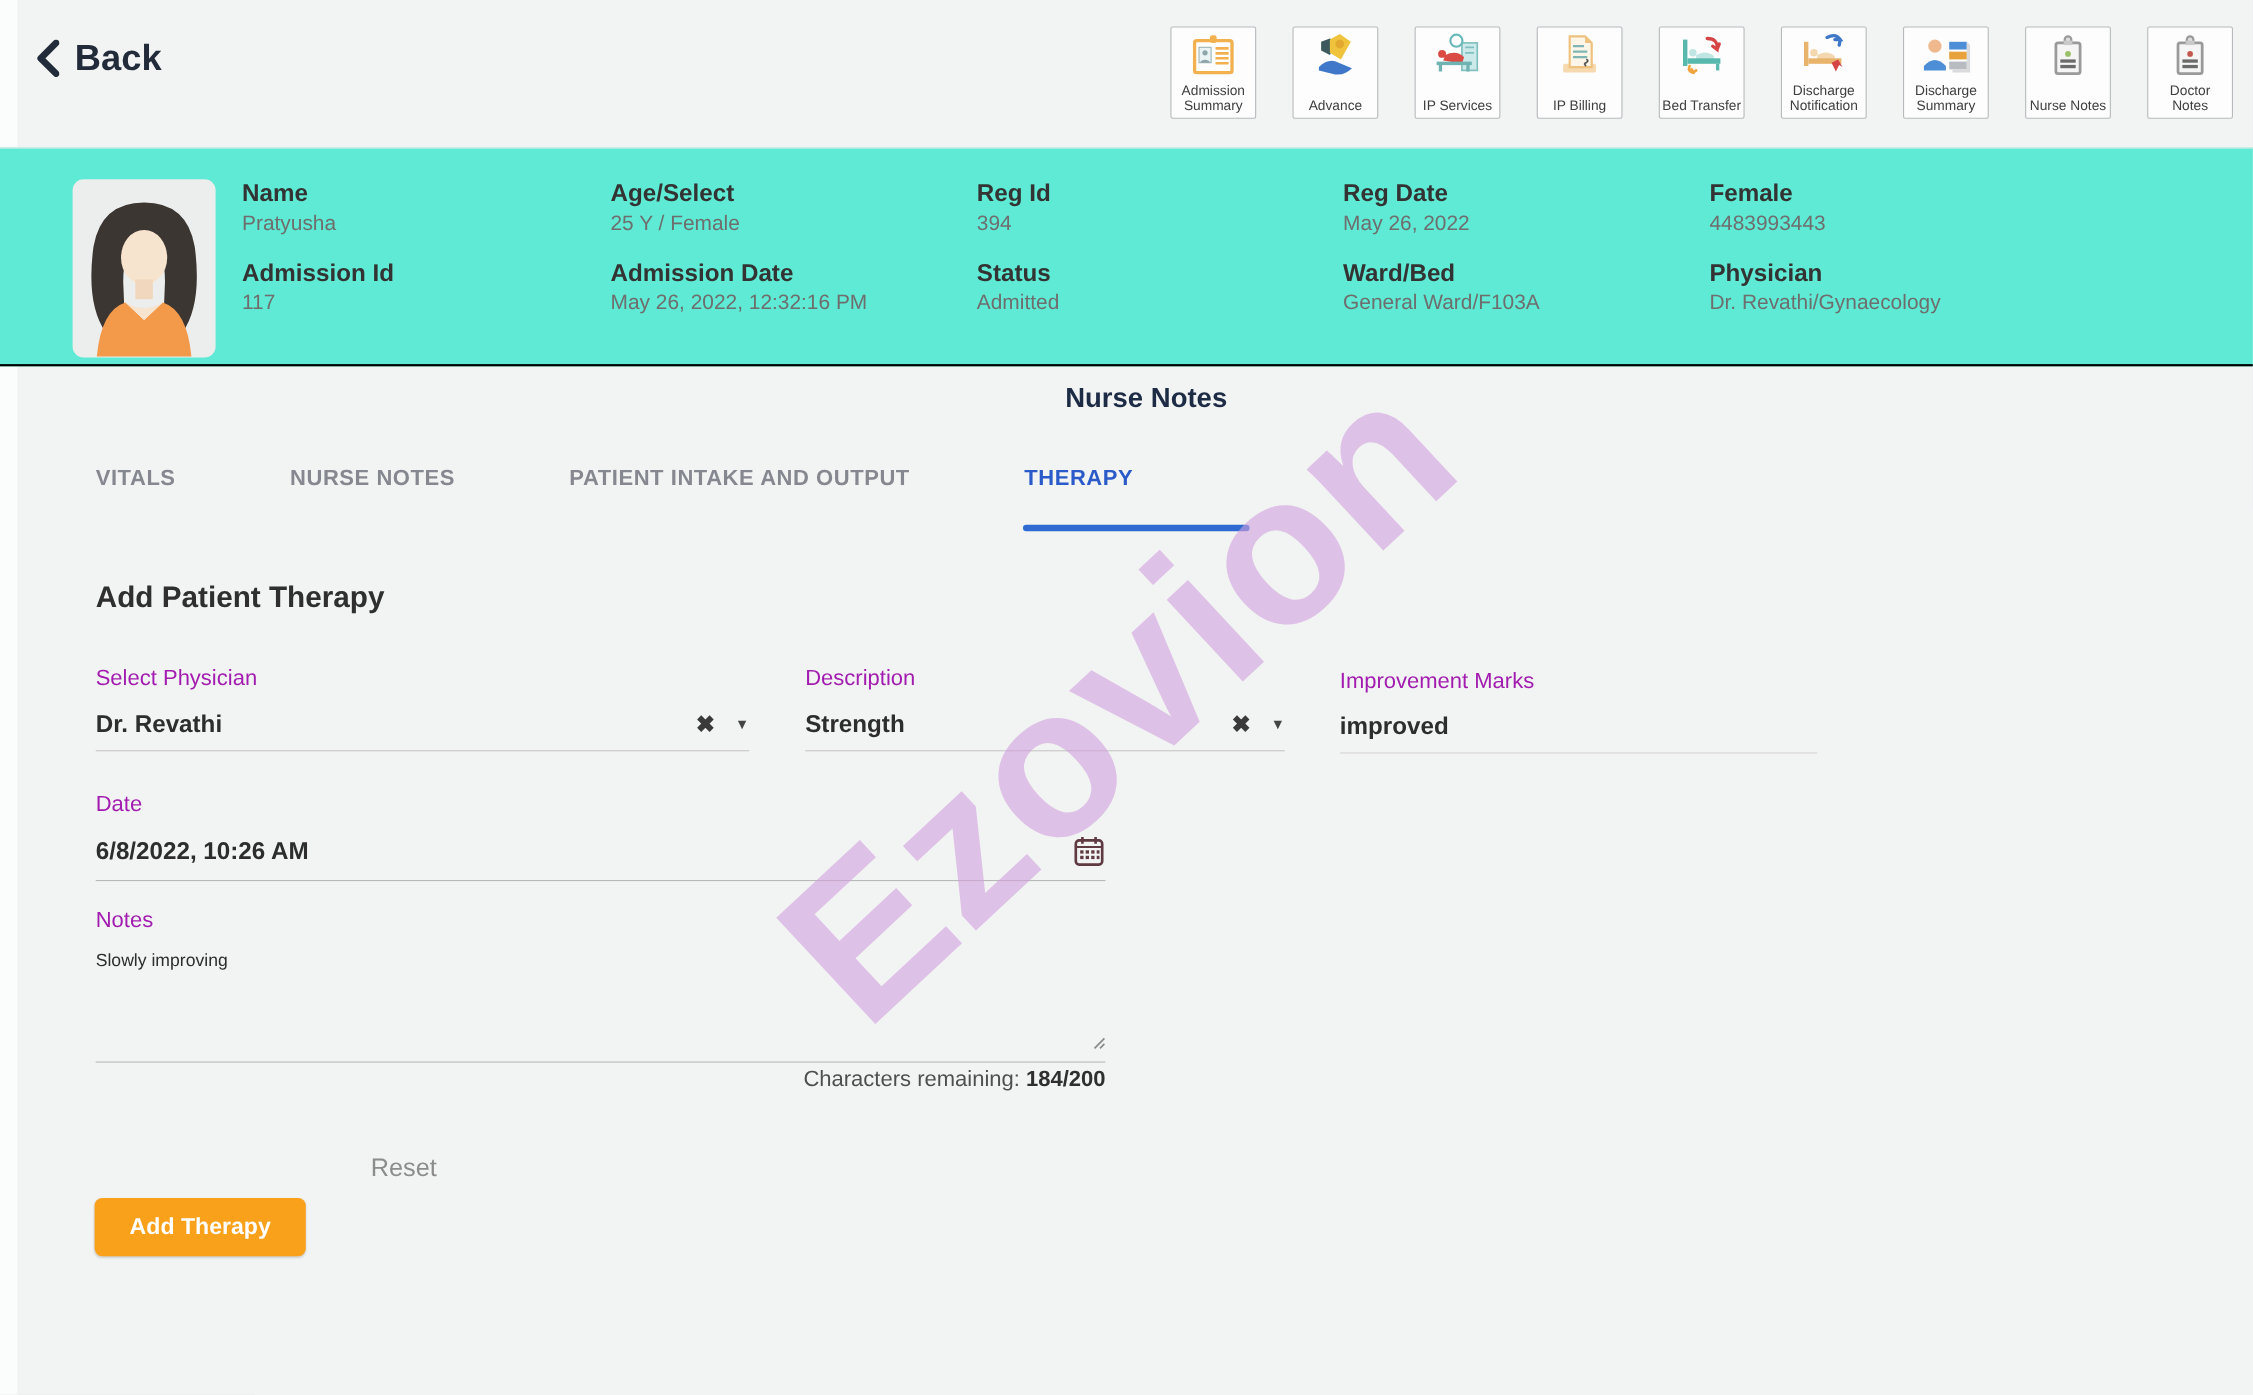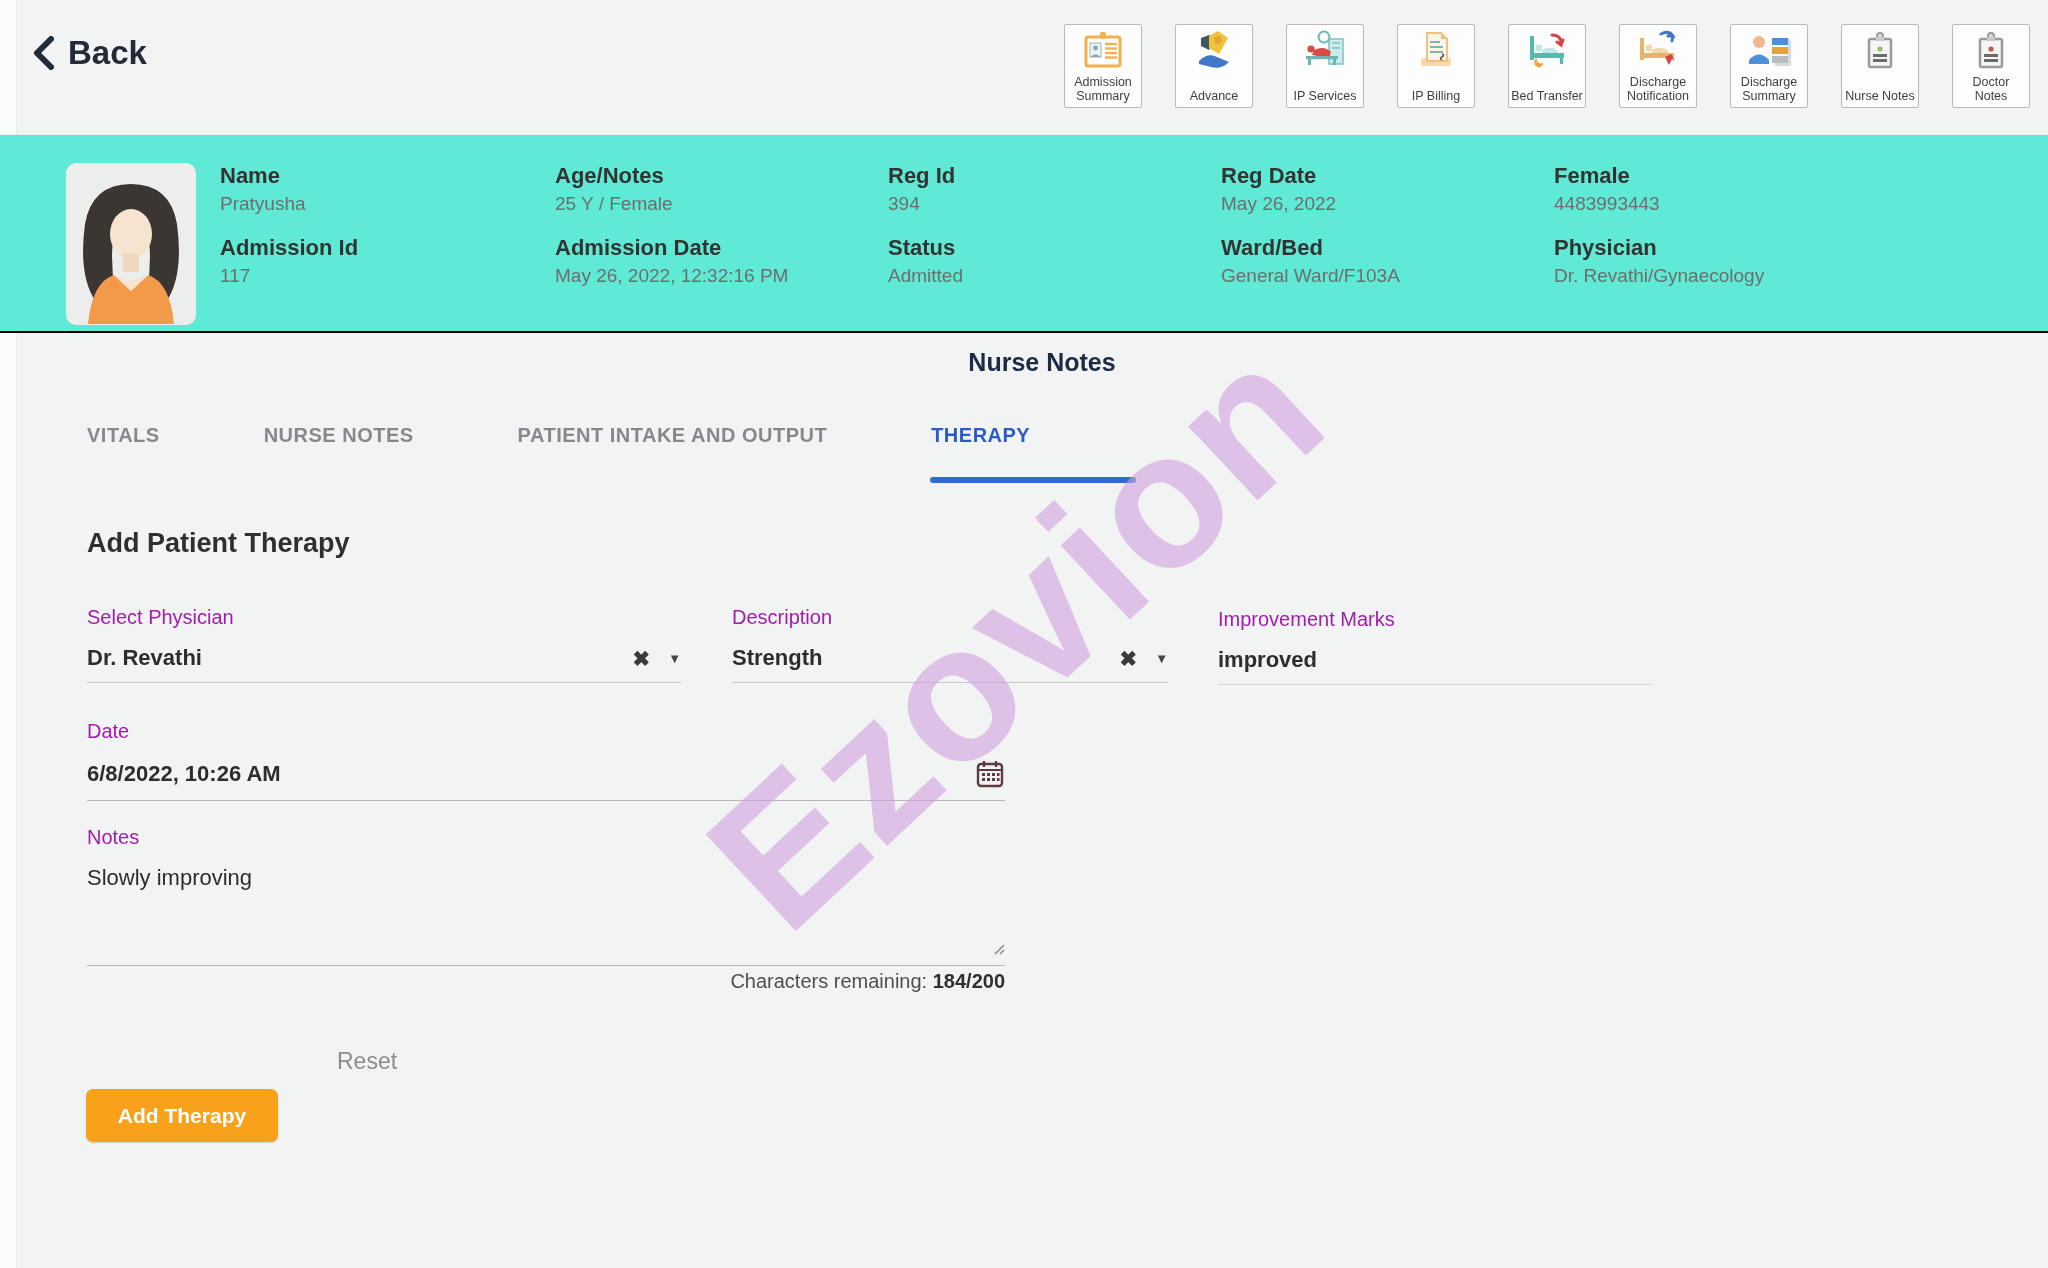--- a/index.html
+++ b/index.html
@@ -40,21 +40,21 @@
   .form-title{position:absolute;left:87px;top:528px;font-size:27px;font-weight:700;color:#2f2f2f;}
   .field{position:absolute;}
   .flabel{font-size:20px;color:#a21caf;margin-bottom:16px;}
   .fvalue-row{display:flex;align-items:center;border-bottom:1px solid #c6c6c6;padding-bottom:11px;}
   .fvalue{font-size:22px;color:#2d2d2d;font-weight:600;flex:1;}
   .clear-x{font-weight:700;font-size:21px;color:#3a3a3a;margin-right:18px;cursor:pointer;line-height:1;}
   .caret{font-size:13px;color:#444;cursor:pointer;line-height:1;}
   .cal-icon{cursor:pointer;display:flex;}
 
   .notes-area{position:relative;border-bottom:1px solid #b8b8b8;height:100px;}
-  .notes-text{font-size:22px;color:#2d2d2d;font-weight:500;white-space:pre-wrap;}
+  .notes-text{font-size:16px;color:#2d2d2d;font-weight:500;white-space:pre-wrap;}
   .resize-grip{position:absolute;right:0;bottom:6px;cursor:nwse-resize;}
 
   .chars-line{position:absolute;left:87px;top:970px;width:918px;text-align:right;
     font-size:20px;color:#4f4f4f;}
   .chars-line b{color:#2f2f2f;}
 
   .add-btn{position:absolute;left:86px;top:1089px;width:192px;height:53px;background:#f9a11b;
     border:none;border-radius:7px;color:#fff;font-size:21px;font-weight:700;cursor:pointer;
     font-family:"Liberation Sans",sans-serif;box-shadow:0 1px 2px rgba(0,0,0,.15);}
   .reset-btn{position:absolute;left:337px;top:1048px;font-size:23px;color:#8c8c8c;cursor:pointer;}
@@ -201,21 +201,21 @@
       </svg>
     </div>
 
     <div class="pcol" style="left:220px">
       <div class="plabel">Name</div>
       <div class="pvalue">Pratyusha</div>
       <div class="plabel">Admission Id</div>
       <div class="pvalue">117</div>
     </div>
     <div class="pcol" style="left:555px">
-      <div class="plabel">Age/Notes</div>
+      <div class="plabel">Age/Select</div>
       <div class="pvalue">25 Y / Female</div>
       <div class="plabel">Admission Date</div>
       <div class="pvalue">May 26, 2022, 12:32:16 PM</div>
     </div>
     <div class="pcol" style="left:888px">
       <div class="plabel">Reg Id</div>
       <div class="pvalue">394</div>
       <div class="plabel">Status</div>
       <div class="pvalue">Admitted</div>
     </div>

